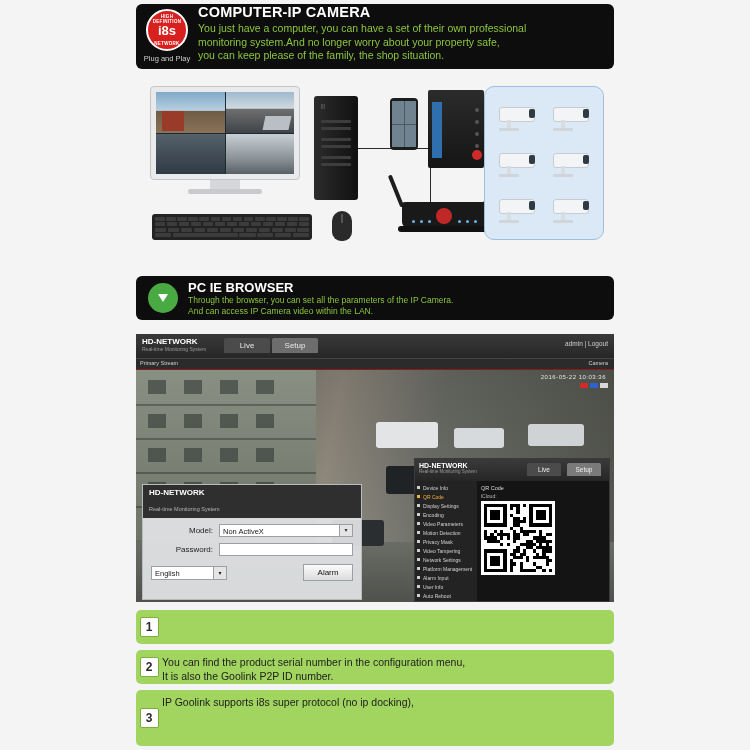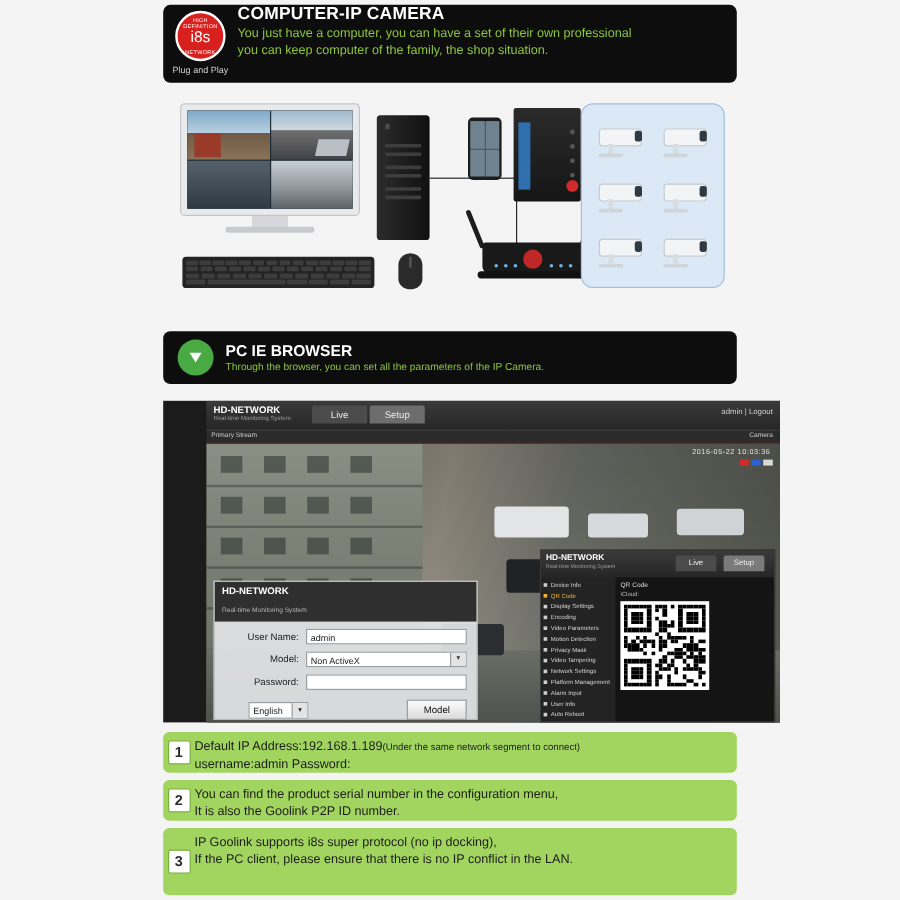--- a/index.html
+++ b/index.html
@@ -41,21 +41,21 @@
     padding-top: 5px;
   }
   .badge {
     width: 38px;
     height: 38px;
     border-radius: 50%;
     background: #d8201f;
     border: 2px solid #fff;
     color: #fff;
     font-size: 13px;
-    font-weight: normal;
+    font-weight: bold;
     display: flex;
     align-items: center;
     justify-content: center;
     position: relative;
     overflow: hidden;
   }
   .badge .arc {
     position: absolute;
     top: 3px;
     left: 0;
@@ -435,21 +435,20 @@
 
   
   #browser {
     position: absolute;
     left: 136px;
     top: 334px;
     width: 478px;
     height: 268px;
     background: #1b1b1b;
     overflow: hidden;
-    padding-left: 36px;
   }
   .br-top {
     position: relative;
     height: 24px;
     background: linear-gradient(180deg,#3a3a3a,#262626);
     border-bottom: 1px solid #444;
   }
   .br-logo {
     position: absolute;
     left: 6px;
@@ -634,31 +633,30 @@
     line-height: 11px;
     color: #333;
   }
   .frow-bottom {
     display: flex;
     justify-content: space-between;
     align-items: center;
     margin: 8px 8px 0 8px;
   }
   .lang {
-    width: 50px;
+    width: 76px;
     height: 14px;
     background: #fff;
     border: 1px solid #9aa0a6;
     font-size: 7.5px;
     color: #222;
     padding: 0 3px;
     line-height: 14px;
     box-sizing: border-box;
     position: relative;
-    margin-left: 20px;
   }
   .lang .arrow {
     position: absolute;
     right: 0; top: 0;
     width: 12px; height: 12px;
     background: #e4e4e4;
     border-left: 1px solid #9aa0a6;
     text-align: center;
     font-size: 6px;
     line-height: 12px;
@@ -825,21 +823,22 @@
       <div class="badge">
         <div class="arc">HIGH DEFINITION</div>
         <span>i8s</span>
         <div class="arc2">NETWORK</div>
       </div>
       <div class="plug-text">Plug and Play</div>
     </div>
     <div class="banner-text">
       <div class="banner-title">COMPUTER-IP CAMERA</div>
       <div class="banner-line">You just have a computer, you can have a set of their own professional</div>
-      <div class="banner-line">you can keep computer of the family, the shop situation.</div>
+      <div class="banner-line">monitoring system.And no longer worry about your property safe,</div>
+      <div class="banner-line">you can keep please of the family, the shop situation.</div>
     </div>
   </div>
 
   <div id="diagram">
 
     <div class="wire" style="left:222px; top:70px; width:72px; height:1px;"></div>
     <div class="wire" style="left:294px; top:70px; width:1px; height:56px;"></div>
     <div class="wire" style="left:294px; top:126px; width:24px; height:1px;"></div>
     <div class="wire" style="left:346px; top:76px; width:18px; height:1px;"></div>
 
@@ -996,20 +995,21 @@
 
   <div class="banner" id="banner2">
     <div class="green-circle">
       <svg width="18" height="18" viewBox="0 0 18 18" aria-hidden="true">
         <polygon points="4,5 14,5 9,13" fill="#ffffff"></polygon>
       </svg>
     </div>
     <div>
       <div class="b2-title">PC IE BROWSER</div>
       <div class="b2-line">Through the browser, you can set all the parameters of the IP Camera.</div>
+      <div class="b2-line">And can access IP Camera video within the LAN.</div>
     </div>
   </div>
 
   <div id="browser">
     <div class="br-top">
       <div class="br-logo">
         <span>HD-NETWORK</span>
         <small>Real-time Monitoring System</small>
       </div>
       <div class="br-tab live">Live</div>
@@ -1060,40 +1060,36 @@
         <span style="background:#2b63cf"></span>
         <span style="background:#d8d8d8"></span>
       </div>
 
       <div class="login">
         <div class="login-head">
           <b>HD-NETWORK</b>
           <small>Real-time Monitoring System</small>
         </div>
         <div class="frow">
-          <div class="flabel">User Name:</div>
-          <div class="finput">admin</div>
-        </div>
-        <div class="frow">
           <div class="flabel">Model:</div>
           <div class="fselect">
             <span>Non ActiveX</span>
             <span class="arrow">▾</span>
           </div>
         </div>
         <div class="frow">
           <div class="flabel">Password:</div>
           <div class="finput"></div>
         </div>
         <div class="frow-bottom">
           <div class="lang">
             <span>English</span>
             <span class="arrow">▾</span>
           </div>
-          <div class="submit-btn">Model</div>
+          <div class="submit-btn">Alarm</div>
         </div>
       </div>
 
       <div class="setup-panel">
         <div class="sp-top">
           <div class="sp-logo">
             <span>HD-NETWORK</span>
             <small>Real-time Monitoring System</small>
           </div>
           <div class="sp-tab live">Live</div>
@@ -1567,41 +1563,34 @@
           </div>
         </div>
       </div>
     </div>
   </div>
 
   <div class="note" id="note1">
     <div class="note-num">
       <span>1</span>
     </div>
-    <div class="note-body">
-      <div>
-        <span>Default IP Address:192.168.1.189</span><span class="small">(Under the same network segment to connect)</span>
-      </div>
-      <div>username:admin  Password:</div>
-    </div>
   </div>
 
   <div class="note" id="note2">
     <div class="note-num">
       <span>2</span>
     </div>
     <div class="note-body">
       <div>You can find the product serial number in the configuration menu,</div>
       <div>It is also the Goolink P2P ID number.</div>
     </div>
   </div>
 
   <div class="note" id="note3">
     <div class="note-num">
       <span>3</span>
     </div>
     <div class="note-body">
       <div>IP Goolink supports i8s super protocol (no ip docking),</div>
-      <div>If the PC client, please ensure that there is no IP conflict in the LAN.</div>
     </div>
   </div>
 
 </div>
 
 </body></html>

